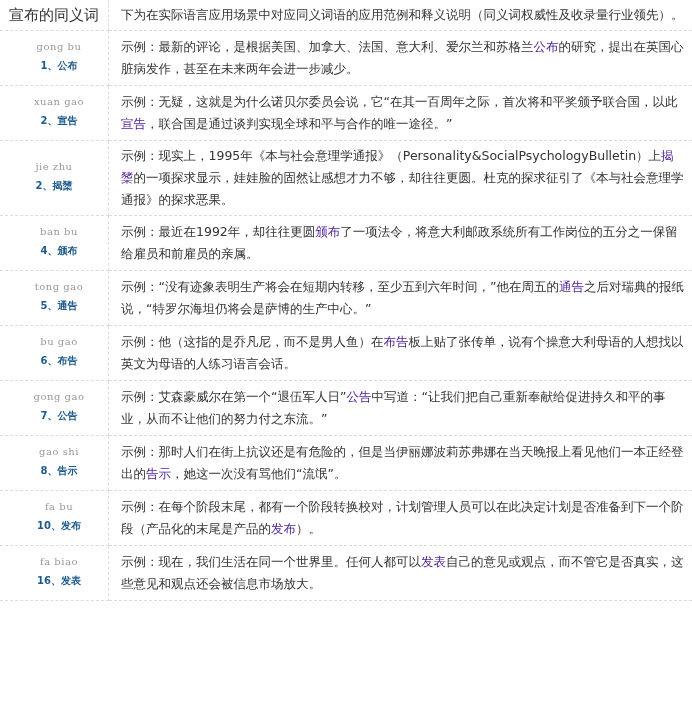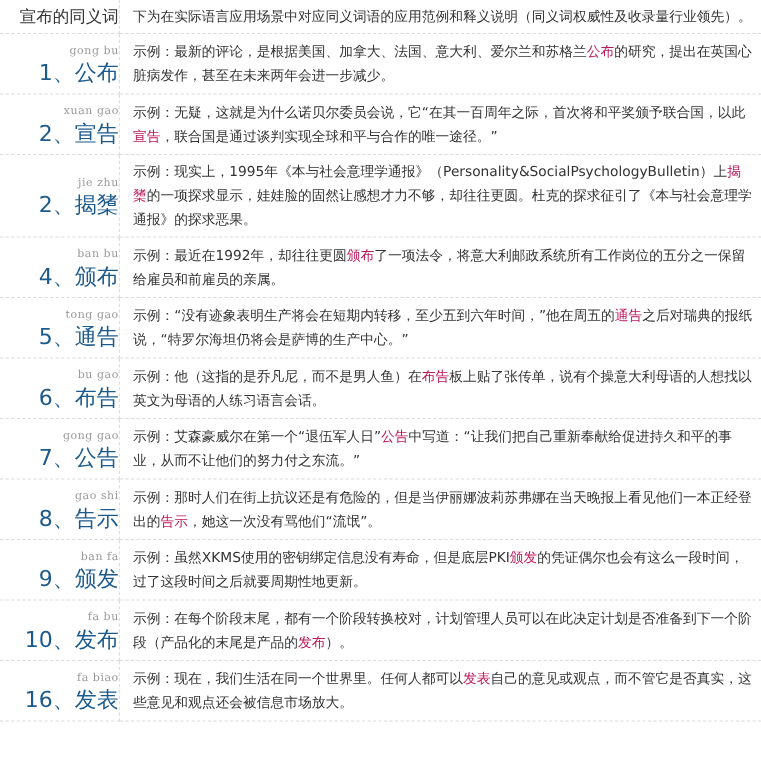--- a/index.html
+++ b/index.html
@@ -1,26 +1,26 @@
 <!DOCTYPE html>
 <html><head>
   <meta charset="utf-8">
   <style>
     html, body { margin: 0; padding: 0; background: #ffffff; }
     body { width: 692px; height: 706px; overflow: hidden; font-family: "DejaVu Sans", "Liberation Sans", sans-serif; color: #333333; }
     table.syn { border-collapse: collapse; width: 692px; table-layout: fixed; }
     table.syn td { border-bottom: 1px dashed #dcdcdc; vertical-align: middle; padding: 0; }
-    td.left { width: 108px; border-right: 1px dashed #dcdcdc; text-align: right; }
+    td.left { width: 108px; border-right: 1px dashed #dcdcdc; text-align: center; }
     td.right { padding-left: 12px !important; padding-right: 6px !important; font-size: 12.5px; line-height: 22px; }
     tr.header td { height: 30px; }
     tr.header td.left { font-size: 15px; color: #333; }
     tr.header td.right { font-size: 12.5px; }
     .pinyin { font-family: "DejaVu Serif", "Liberation Serif", serif; font-size: 10px; color: #999999; letter-spacing: 0.5px; line-height: 16px; }
-    .word { font-size: 20px; color: #1d5a8c; line-height: 22px; }
-    .hl { color: #be185d; }
+    .word { font-size: 10px; color: #1d5a8c; line-height: 22px; font-weight: bold; }
+    .hl { color: #4c1d95; }
     tr.r2 td { height: 54px; padding-left: 10px; }
     tr.r3 td { height: 74px; }
   </style>
 </head>
 <body>
 
 <table class="syn">
   <tbody>
       <tr class="header">
     <td class="left">宣布的同义词</td>
@@ -79,27 +79,20 @@
       </tr>
       <tr class="r2">
         <td class="left">
           <div class="pinyin">gao shi</div>
           <div class="word">8、告示</div>
         </td>
         <td class="right"><span>示例：那时人们在街上抗议还是有危险的，但是当伊丽娜波莉苏弗娜在当天晚报上看见他们一本正经登出的</span><span class="hl">告示</span><span>，她这一次没有骂他们“流氓”。</span></td>
       </tr>
       <tr class="r2">
         <td class="left">
-          <div class="pinyin">ban fa</div>
-          <div class="word">9、颁发</div>
-        </td>
-        <td class="right"><span>示例：虽然XKMS使用的密钥绑定信息没有寿命，但是底层PKI</span><span class="hl">颁发</span><span>的凭证偶尔也会有这么一段时间，过了这段时间之后就要周期性地更新。</span></td>
-      </tr>
-      <tr class="r2">
-        <td class="left">
           <div class="pinyin">fa bu</div>
           <div class="word">10、发布</div>
         </td>
         <td class="right"><span>示例：在每个阶段末尾，都有一个阶段转换校对，计划管理人员可以在此决定计划是否准备到下一个阶段（产品化的末尾是产品的</span><span class="hl">发布</span><span>）。</span></td>
       </tr>
       <tr class="r2">
         <td class="left">
           <div class="pinyin">fa biao</div>
           <div class="word">16、发表</div>
         </td>

